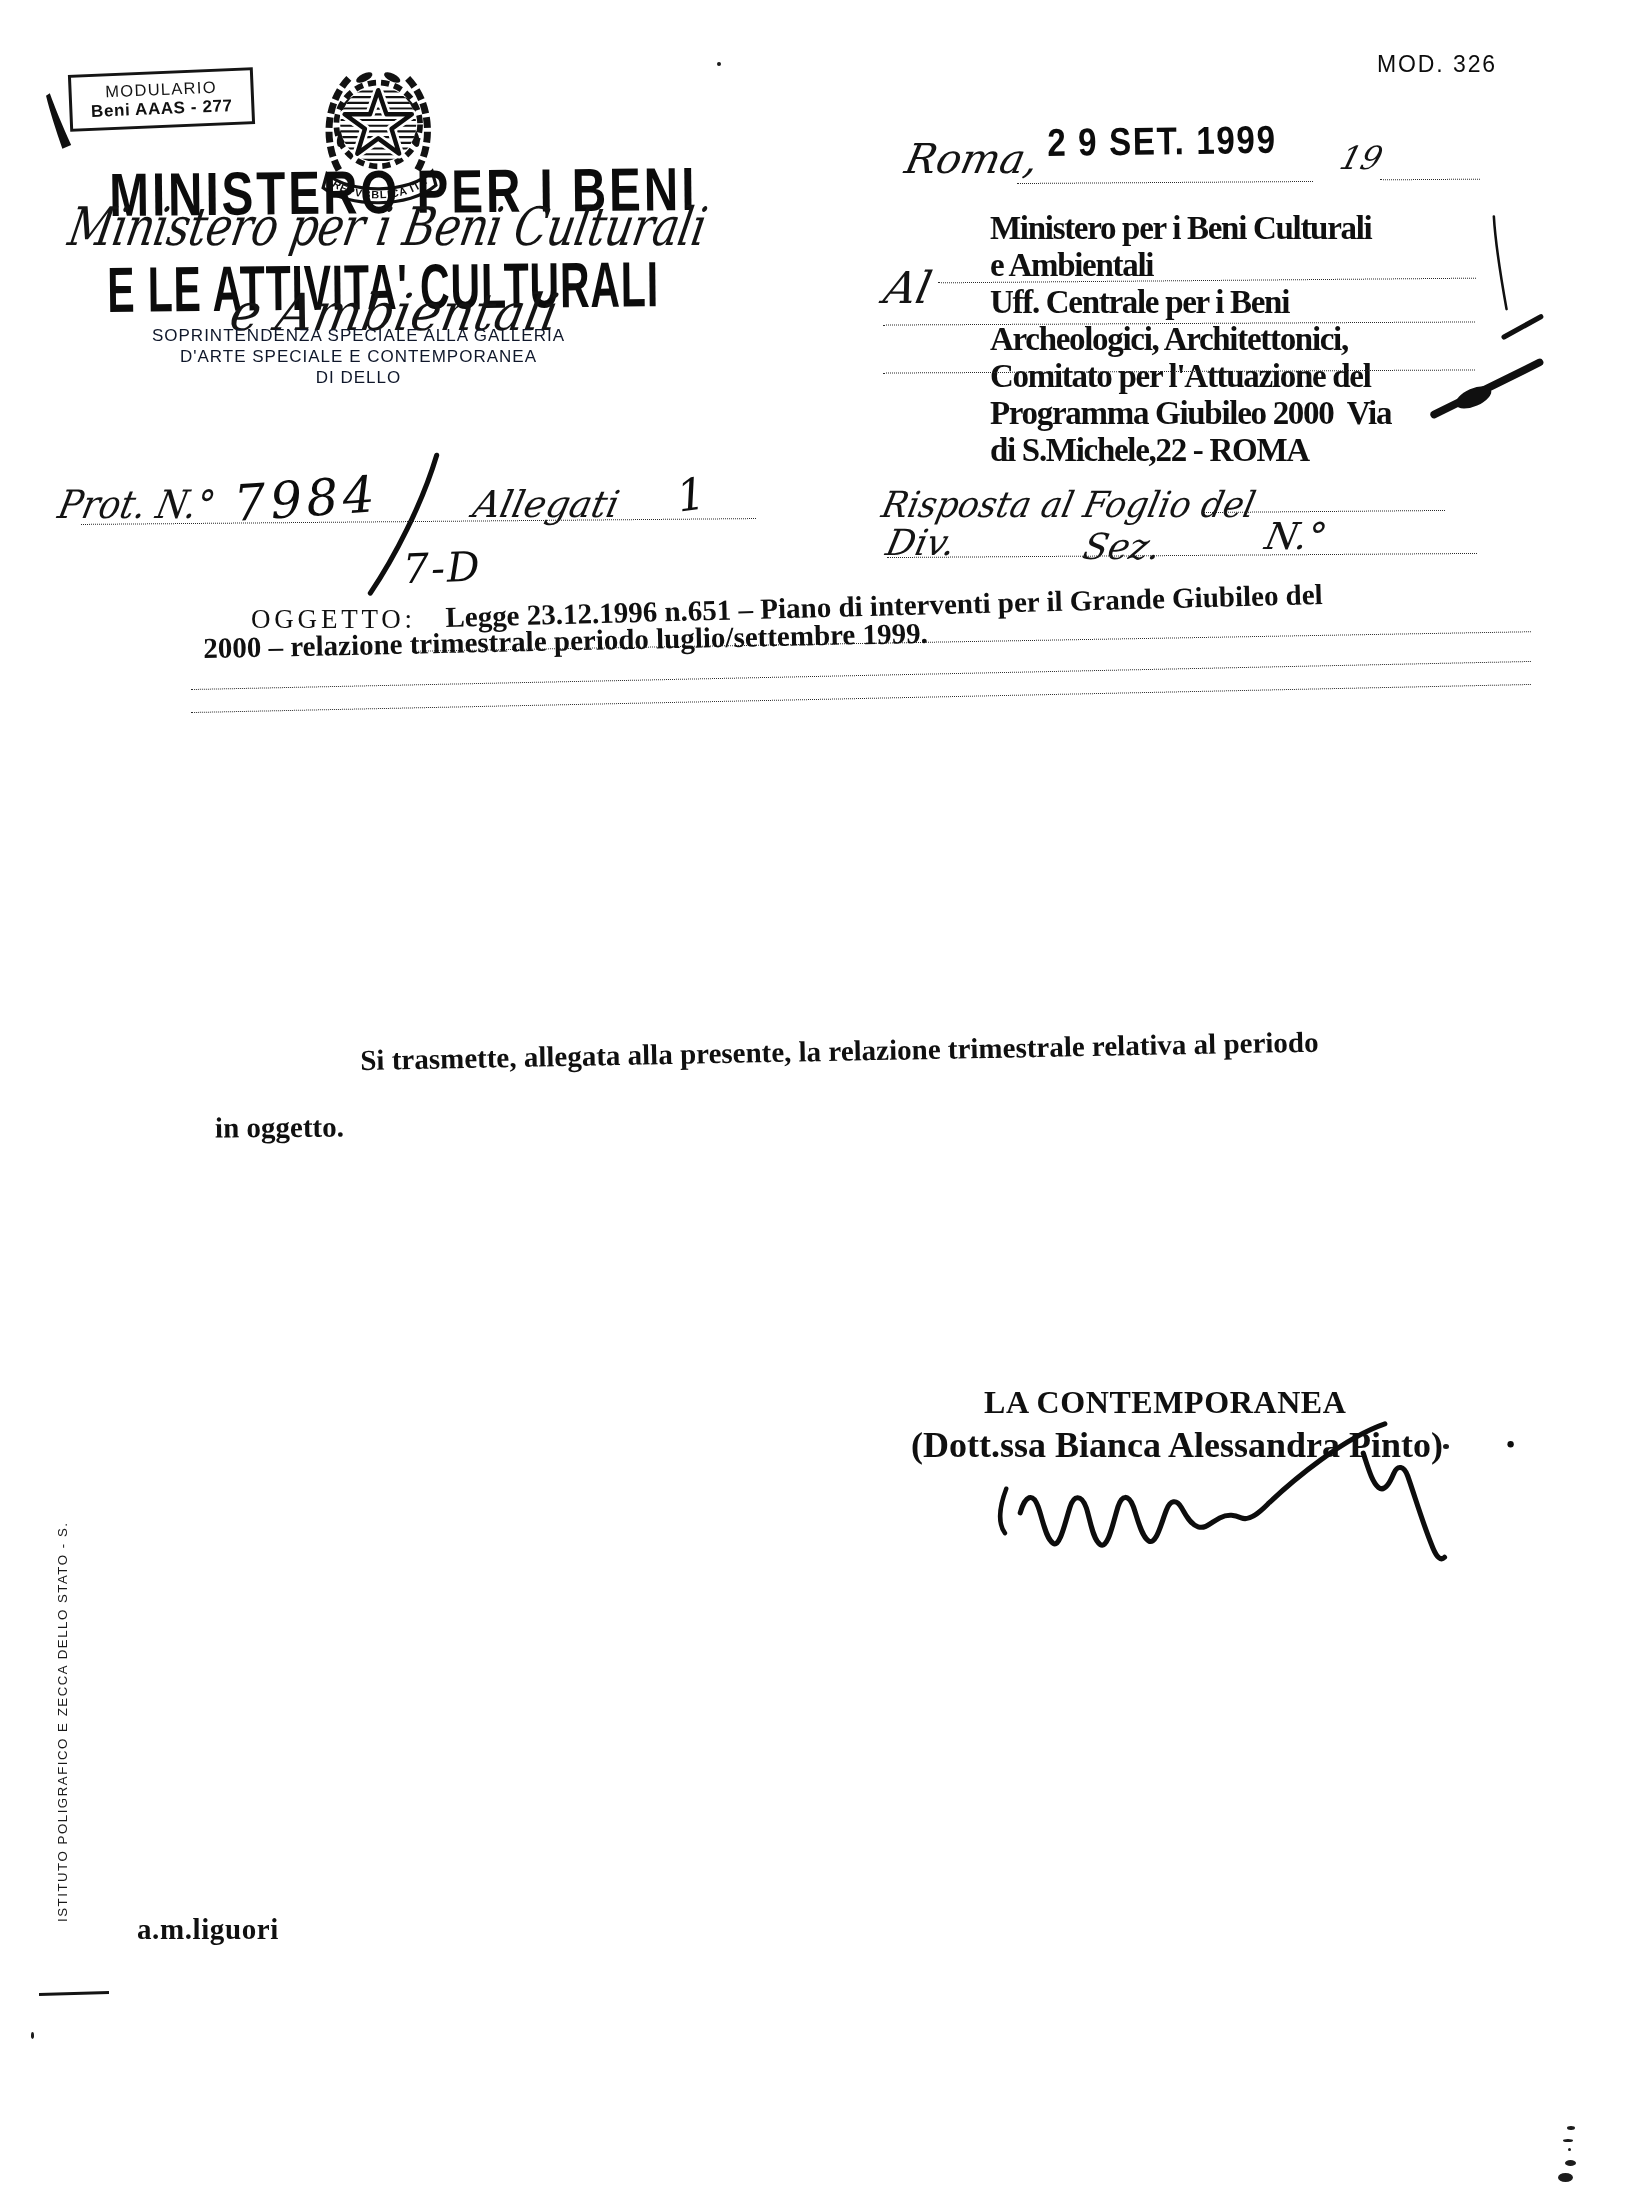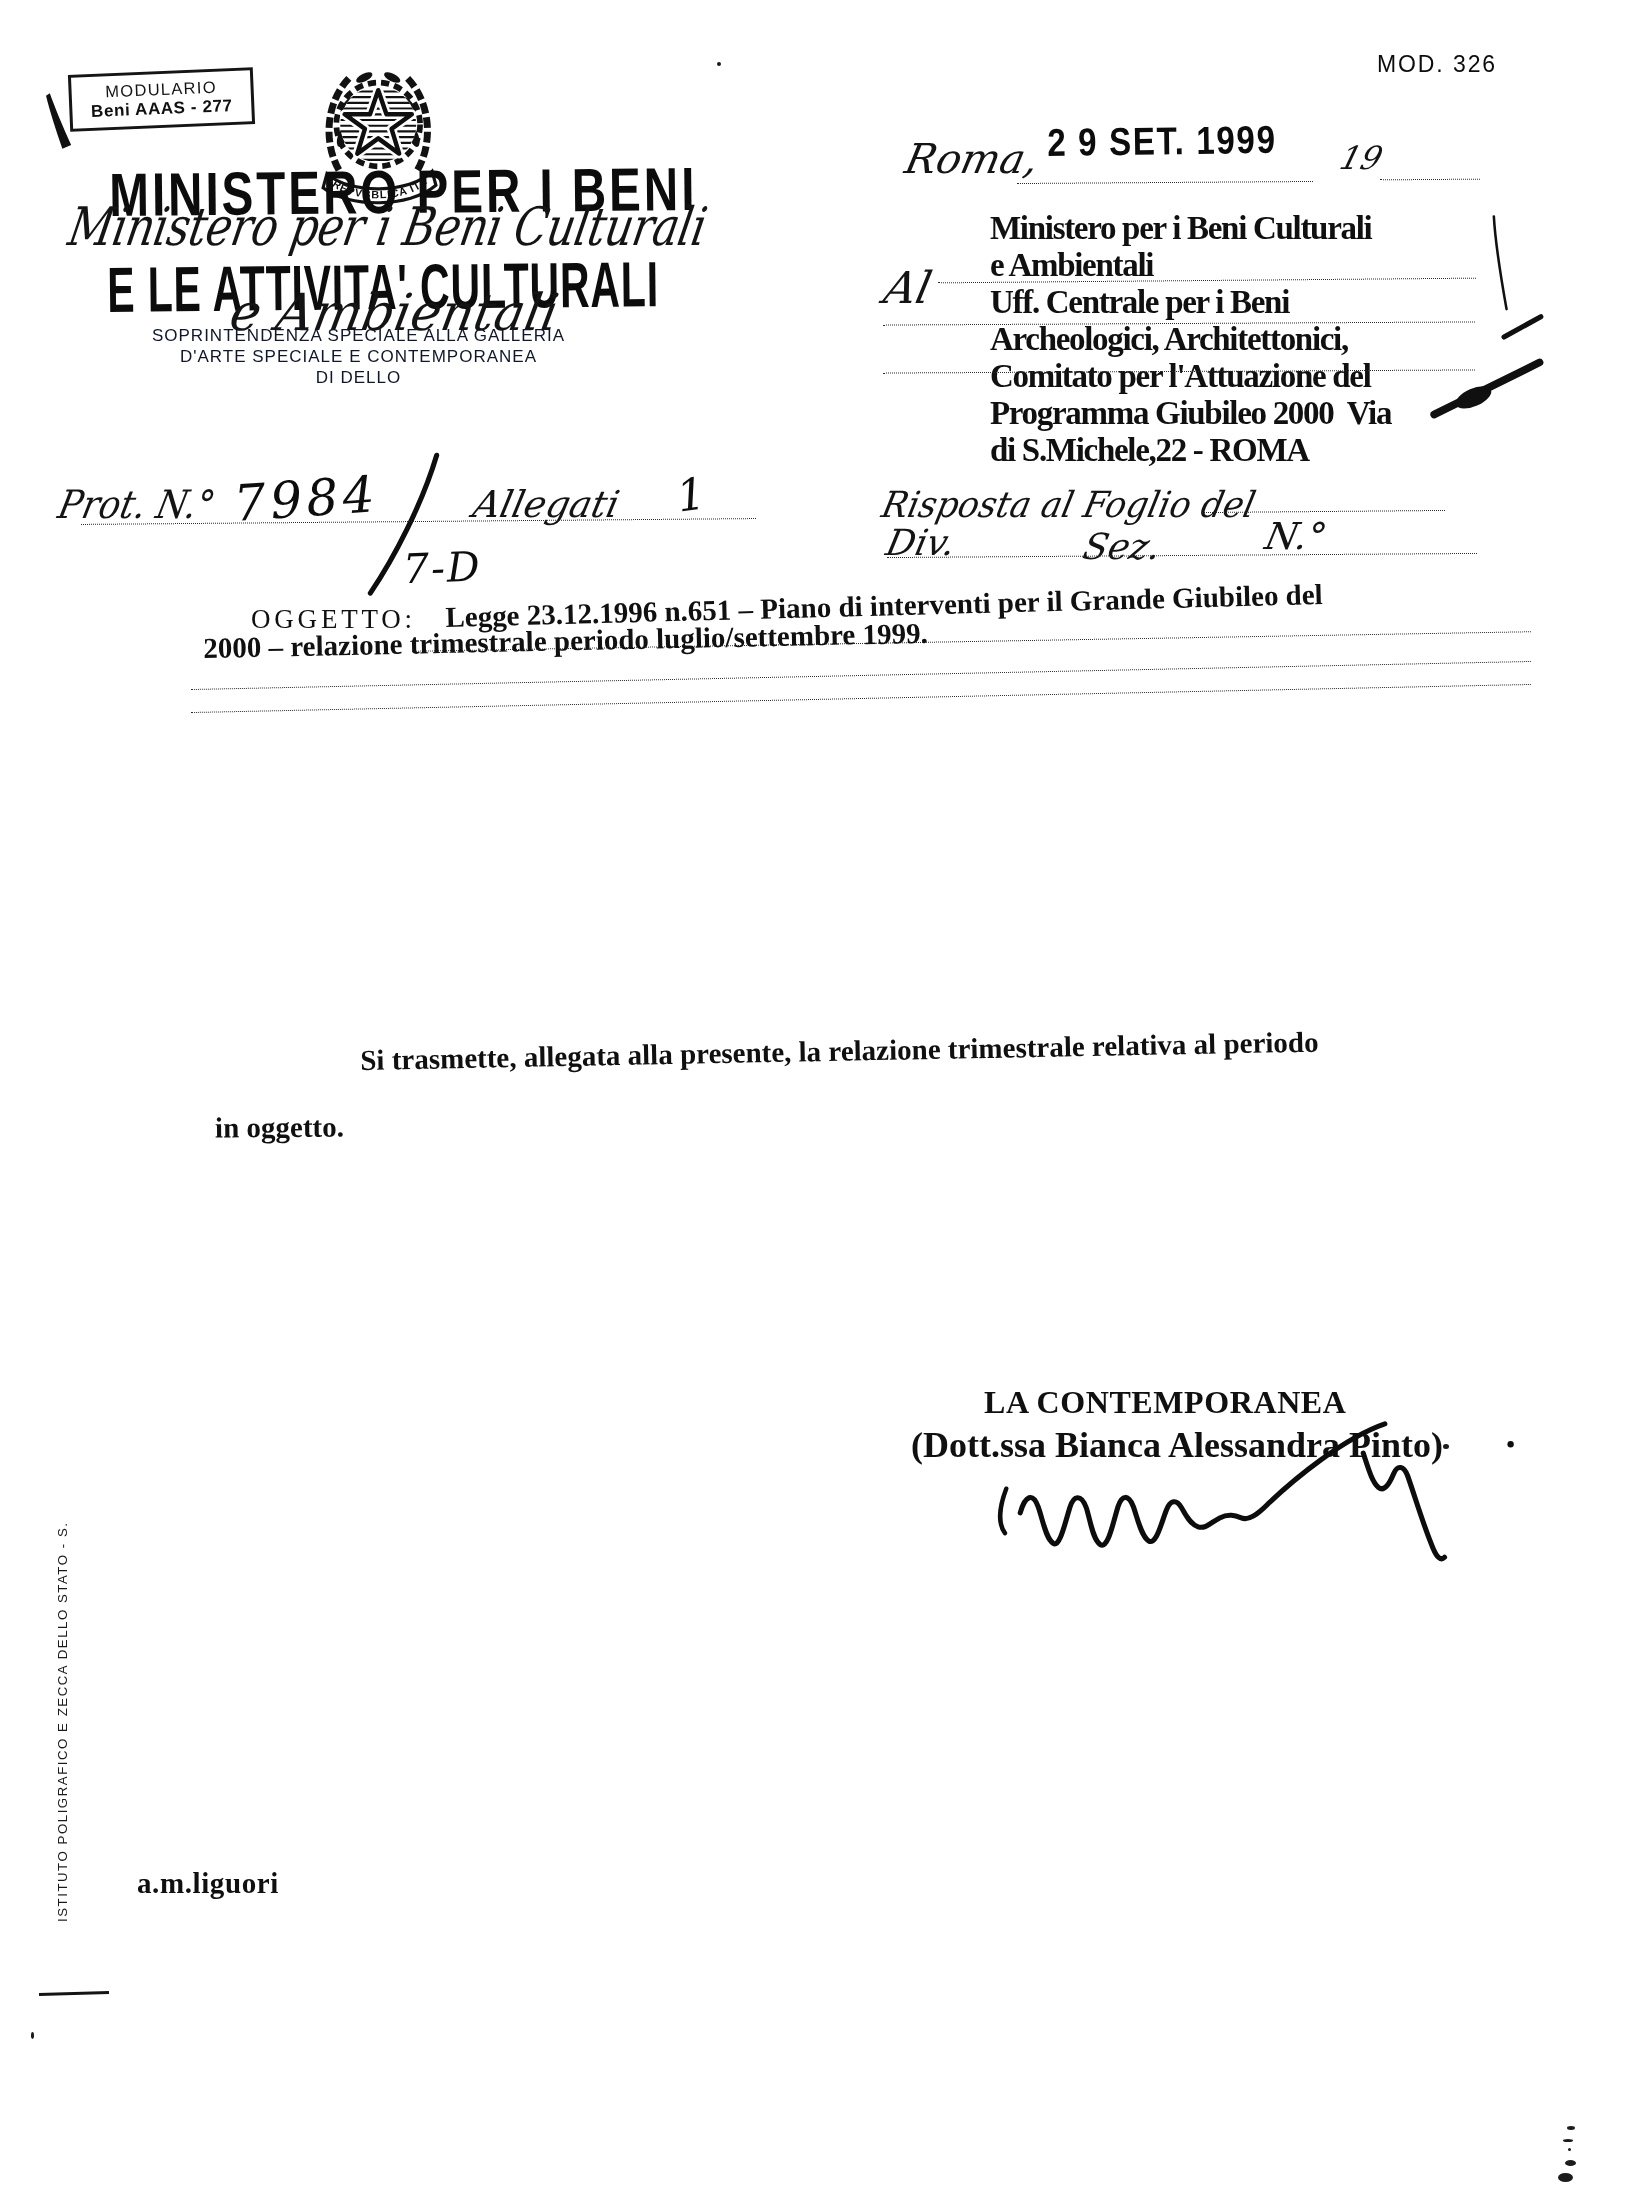--- a/index.html
+++ b/index.html
@@ -174,21 +174,21 @@
              C206,124 216,122 224,142 C230,158 236,188 248,196 C260,204 268,168 276,148
              C282,132 292,130 300,144 C306,155 314,170 326,174 C338,178 348,166 360,160
              C374,153 384,156 394,160 C406,165 420,154 436,138 C478,98 556,34 620,12" fill="none" stroke="#0d0d0d" stroke-width="8" stroke-linecap="round"></path>
     <path d="M586,58 C594,82 600,104 610,112 C620,120 628,104 634,90 C640,76 650,78 656,94
              C668,128 680,170 696,208 C702,222 708,228 714,222" fill="none" stroke="#0d0d0d" stroke-width="8" stroke-linecap="round"></path>
     <circle cx="818" cy="44" r="5" fill="#0d0d0d"></circle>
   </svg>
 
   <div class="imprint-text">ISTITUTO POLIGRAFICO E ZECCA DELLO STATO - S.</div>
 
-  <div class="abs typed" style="left:137px;top:1867px;font-size:29px;letter-spacing:0.6px;">a.m.liguori</div>
+  <div class="abs typed" style="left:137px;top:1913px;font-size:29px;letter-spacing:0.6px;">a.m.liguori</div>
 
   <div class="abs" style="left:39px;top:1992px;width:70px;height:2.5px;background:#141414;transform:rotate(-1.5deg);"></div>
 
   <div class="speck" style="left:717px;top:62px;width:3.8px;height:3.8px;"></div>
   <div class="speck" style="left:30.5px;top:2032px;width:3.8px;height:7px;"></div>
   <div class="speck" style="left:1567px;top:2126px;width:7.6px;height:3.8px;"></div>
   <div class="speck" style="left:1563px;top:2139px;width:10.2px;height:3.2px;"></div>
   <div class="speck" style="left:1568px;top:2148px;width:3.2px;height:3.2px;"></div>
   <div class="speck" style="left:1565px;top:2160px;width:11.4px;height:6.4px;"></div>
   <div class="speck" style="left:1558px;top:2173px;width:15.3px;height:9px;"></div>

